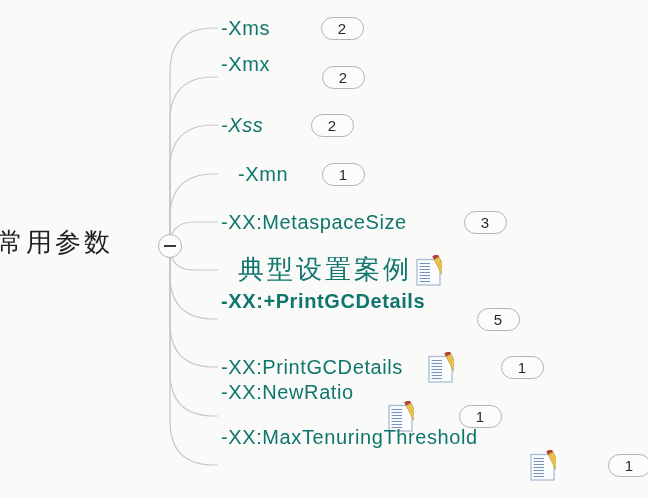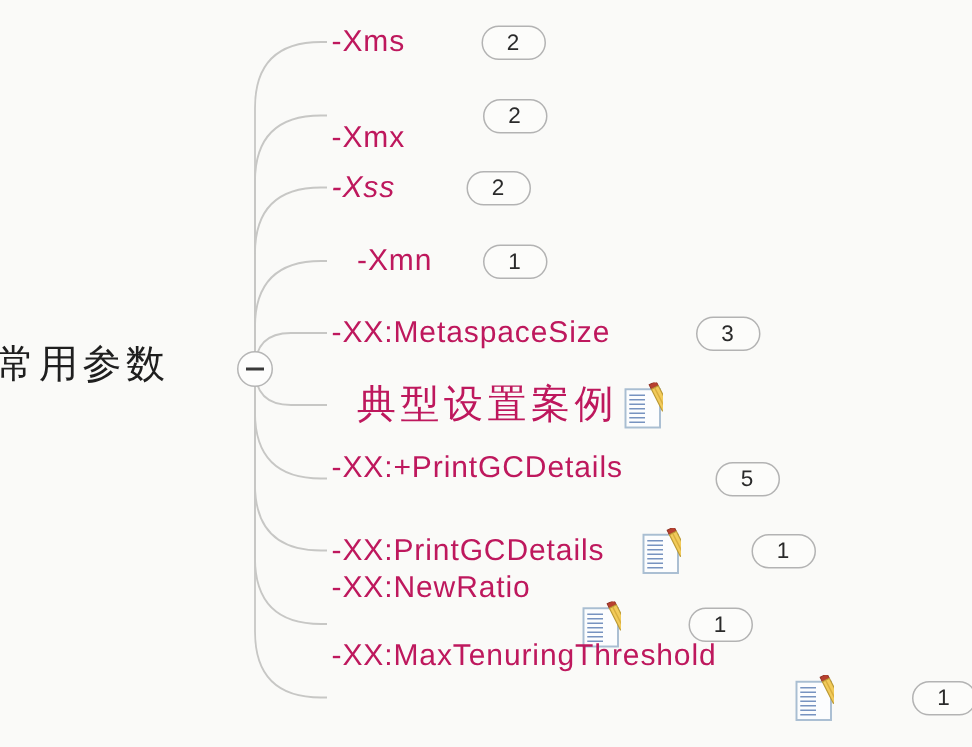--- a/index.html
+++ b/index.html
@@ -21,21 +21,21 @@
     position:absolute;left:158px;top:234px;
     width:24px;height:24px;box-sizing:border-box;
     border:1px solid #b5b5b5;border-radius:50%;
     background:#fdfdfc;
     display:flex;align-items:center;justify-content:center;
     cursor:pointer;
   }
   .collapse-btn .minus-bar{width:12px;height:2px;background:#3a3a3a;}
   .topic-label{
     position:absolute;left:221px;transform:translateY(-50%);
-    font-size:20px;letter-spacing:0.6px;color:#be185d;
+    font-size:20px;letter-spacing:0.6px;color:#0f766e;
     white-space:nowrap;line-height:24px;
   }
   .topic-label.cjk{
     font-family:"Liberation Serif","DejaVu Serif",serif;
     font-size:26px;letter-spacing:3px;
   }
   .badge{
     position:absolute;width:43px;height:23px;box-sizing:border-box;
     border:1px solid #b3b3b3;border-radius:12px;
     background:#fcfcfa;
@@ -63,21 +63,21 @@
 
   <div class="root-label">常用参数</div>
 
   <div class="collapse-btn">
     <span class="minus-bar"></span>
   </div>
 
   <div id="topics">
       <div class="topic-label" style="top: 28px;">-Xms</div>
       <div class="badge" style="left: 320.5px; top: 16.5px;">2</div>
-      <div class="topic-label" style="top: 92px;">-Xmx</div>
+      <div class="topic-label" style="top: 64px;">-Xmx</div>
       <div class="badge" style="left: 321.5px; top: 65.5px;">2</div>
       <div class="topic-label" style="top: 125px; font-style: italic;">-Xss</div>
       <div class="badge" style="left: 310.5px; top: 113.5px;">2</div>
       <div class="topic-label" style="top: 174px; margin-left: 17px;">-Xmn</div>
       <div class="badge" style="left: 321.5px; top: 162.5px;">1</div>
       <div class="topic-label" style="top: 222px; text-align: center;">-XX:MetaspaceSize</div>
       <div class="badge" style="left: 463.5px; top: 210.5px;">3</div>
       <div class="topic-label cjk" style="top: 270px; margin-left: 17px;">典型设置案例</div>
       <div class="note-icon" style="left: 416px; top: 255px;"><svg width="26" height="31" viewBox="0 0 26 31" xmlns="http://www.w3.org/2000/svg">
           <rect x="1" y="4.5" width="23" height="25.5" fill="#fcfdfe" stroke="#a9bed2" stroke-width="1.3"></rect>
@@ -89,21 +89,21 @@
           <line x1="3.5" y1="23.5" x2="14" y2="23.5" stroke="#7793c0" stroke-width="1.1"></line>
           <line x1="3.5" y1="26.5" x2="14" y2="26.5" stroke="#7793c0" stroke-width="1.1"></line>
           <g transform="translate(20.5,3.2) rotate(-27)">
             <rect x="-2.6" y="-3.2" width="5.2" height="3.4" fill="#b8402f" stroke="#8e2f22" stroke-width="0.6"></rect>
             <rect x="-2.6" y="0.2" width="5.2" height="16" fill="#f2cb5a" stroke="#bb9a36" stroke-width="0.8"></rect>
             <line x1="-0.2" y1="0.4" x2="-0.2" y2="16" stroke="#d9ae3f" stroke-width="1"></line>
             <polygon points="-2.6,16.2 2.6,16.2 0,21.5" fill="#ecd9ad" stroke="#bb9a36" stroke-width="0.5"></polygon>
             <polygon points="-0.9,19.6 0.9,19.6 0,21.5" fill="#57401f"></polygon>
           </g>
         </svg></div>
-      <div class="topic-label" style="top: 312px;">-XX:+PrintGCDetails</div>
+      <div class="topic-label" style="top: 301px; font-weight: bold;">-XX:+PrintGCDetails</div>
       <div class="badge" style="left: 476.5px; top: 307.5px;">5</div>
       <div class="topic-label" style="top: 367px;">-XX:PrintGCDetails</div>
       <div class="note-icon" style="left: 428px; top: 352px;"><svg width="26" height="31" viewBox="0 0 26 31" xmlns="http://www.w3.org/2000/svg">
           <rect x="1" y="4.5" width="23" height="25.5" fill="#fcfdfe" stroke="#a9bed2" stroke-width="1.3"></rect>
           <line x1="3.5" y1="8.5" x2="14" y2="8.5" stroke="#7793c0" stroke-width="1.1"></line>
           <line x1="3.5" y1="11.5" x2="14" y2="11.5" stroke="#7793c0" stroke-width="1.1"></line>
           <line x1="3.5" y1="14.5" x2="14" y2="14.5" stroke="#7793c0" stroke-width="1.1"></line>
           <line x1="3.5" y1="17.5" x2="14" y2="17.5" stroke="#7793c0" stroke-width="1.1"></line>
           <line x1="3.5" y1="20.5" x2="14" y2="20.5" stroke="#7793c0" stroke-width="1.1"></line>
           <line x1="3.5" y1="23.5" x2="14" y2="23.5" stroke="#7793c0" stroke-width="1.1"></line>

